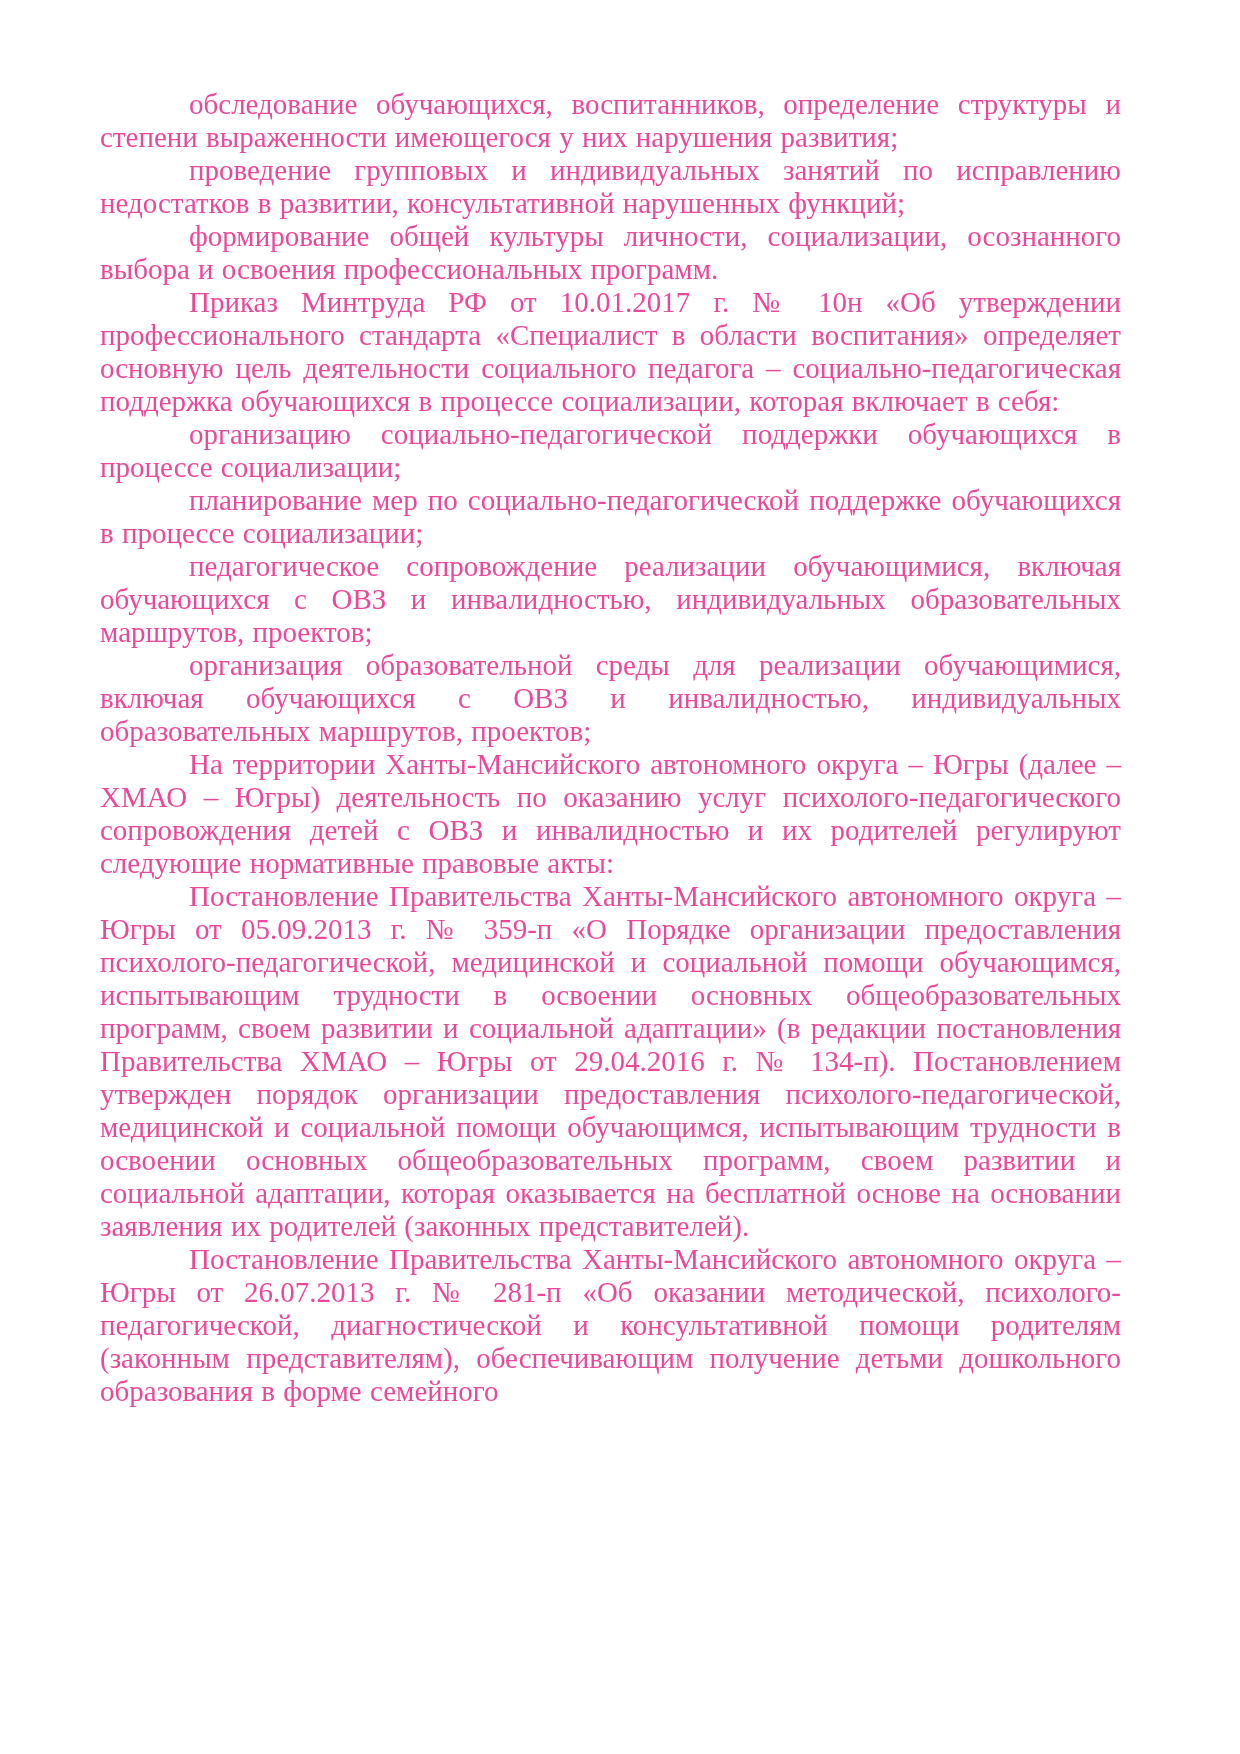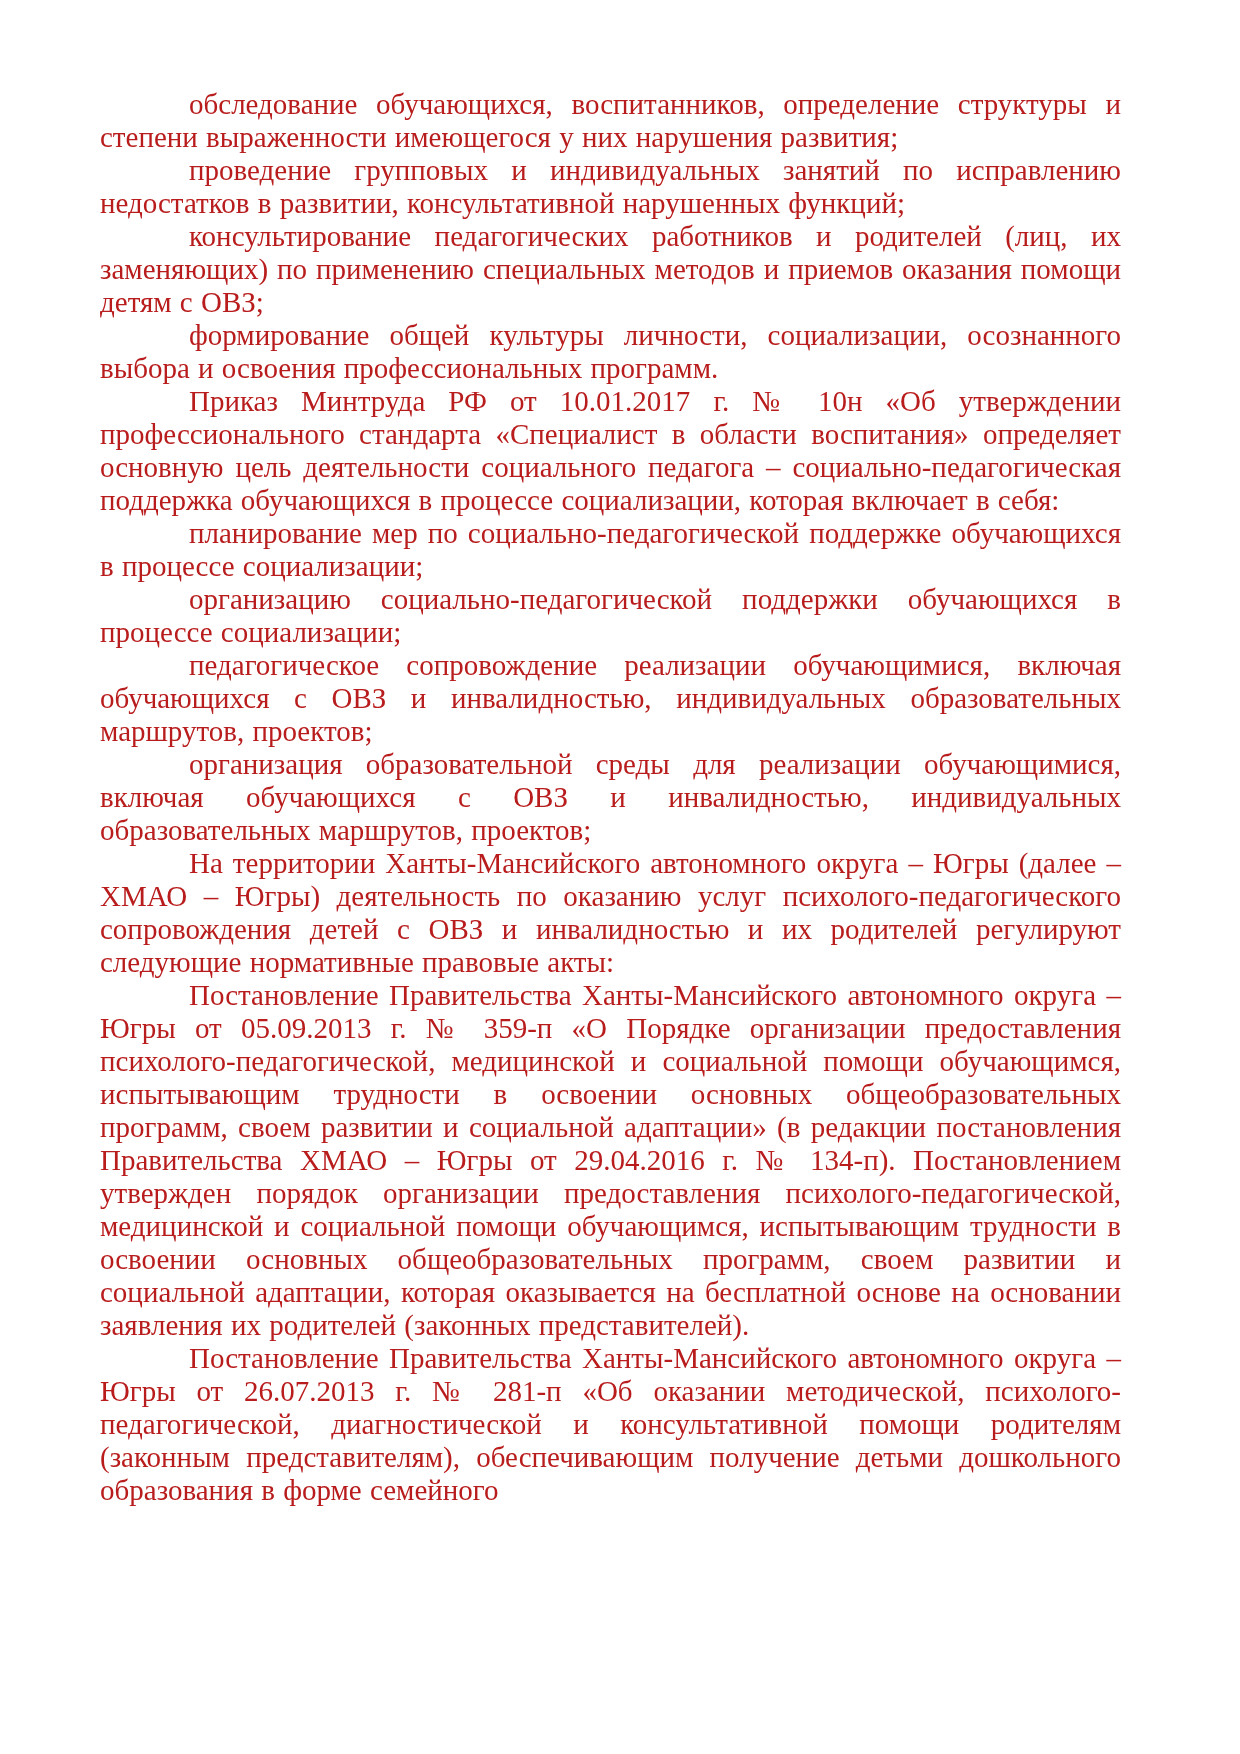--- a/index.html
+++ b/index.html
@@ -23,38 +23,37 @@
   .doc-body {
     width: 100%;
   }
   .par {
     margin: 0;
     padding: 0;
     font-size: 29px;
     line-height: 33px;
     text-align: justify;
     text-indent: 89px;
-    color: #b91c1c;
+    color: #ec4899;
     word-spacing: 1px;
   }
   .run { font-style: normal; }
   .run.italic { }
 </style>
 </head>
 <body style="background: rgb(255, 255, 255);">
 
 <div class="page" style="color: rgb(10, 10, 10);">
   <div class="doc-body">
       <p class="par"><span class="run">обследование обучающихся, воспитанников, определение структуры и степени выраженности имеющегося у них нарушения развития;</span></p>
       <p class="par"><span class="run">проведение групповых и индивидуальных занятий по исправлению недостатков в развитии, консультативной нарушенных функций;</span></p>
-      <p class="par"><span class="run">консультирование педагогических работников и родителей (лиц, их заменяющих) по применению специальных методов и приемов оказания помощи детям с ОВЗ;</span></p>
       <p class="par"><span class="run">формирование общей культуры личности, социализации, осознанного выбора и освоения профессиональных программ.</span></p>
       <p class="par"><span class="run italic">Приказ Минтруда РФ от 10.01.2017</span><span class="run"> г. </span><span class="run italic">№ 10н «Об утверждении профессионального стандарта «Специалист в области воспитания»</span><span class="run"> определяет основную цель деятельности социального педагога – социально-педагогическая поддержка обучающихся в процессе социализации, которая включает в себя:</span></p>
+      <p class="par"><span class="run">организацию социально-педагогической поддержки обучающихся в процессе социализации;</span></p>
       <p class="par"><span class="run">планирование мер по социально-педагогической поддержке обучающихся в процессе социализации;</span></p>
-      <p class="par"><span class="run">организацию социально-педагогической поддержки обучающихся в процессе социализации;</span></p>
       <p class="par"><span class="run">педагогическое сопровождение реализации обучающимися, включая обучающихся с ОВЗ и инвалидностью, индивидуальных образовательных маршрутов, проектов;</span></p>
       <p class="par"><span class="run">организация образовательной среды для реализации обучающимися, включая обучающихся с ОВЗ и инвалидностью, индивидуальных образовательных маршрутов, проектов;</span></p>
       <p class="par"><span class="run">На территории Ханты-Мансийского автономного округа – Югры (далее – ХМАО – Югры) деятельность по оказанию услуг психолого-педагогического сопровождения детей с ОВЗ и инвалидностью и их родителей регулируют следующие нормативные правовые акты:</span></p>
       <p class="par"><span class="run italic">Постановление Правительства Ханты-Мансийского автономного округа – Югры от 05.09.2013</span><span class="run"> г. </span><span class="run italic">№ 359-п «О Порядке организации предоставления психолого-педагогической, медицинской и социальной помощи обучающимся, испытывающим трудности в освоении основных общеобразовательных программ, своем развитии и социальной адаптации» (в редакции постановления Правительства ХМАО – Югры от 29.04.2016</span><span class="run"> г. </span><span class="run italic">№ 134-п).</span><span class="run"> Постановлением утвержден порядок организации предоставления психолого-педагогической, медицинской и социальной помощи обучающимся, испытывающим трудности в освоении основных общеобразовательных программ, своем развитии и социальной адаптации, которая оказывается на бесплатной основе на основании заявления их родителей (законных представителей).</span></p>
       <p class="par"><span class="run italic">Постановление Правительства Ханты-Мансийского автономного округа – Югры от 26.07.2013</span><span class="run"> г. </span><span class="run italic">№ 281-п «Об оказании методической, психолого-педагогической, диагностической и консультативной помощи родителям (законным представителям), обеспечивающим получение детьми дошкольного образования в форме семейного</span></p>
     </div>
 
 </div>
 
 </body></html>

